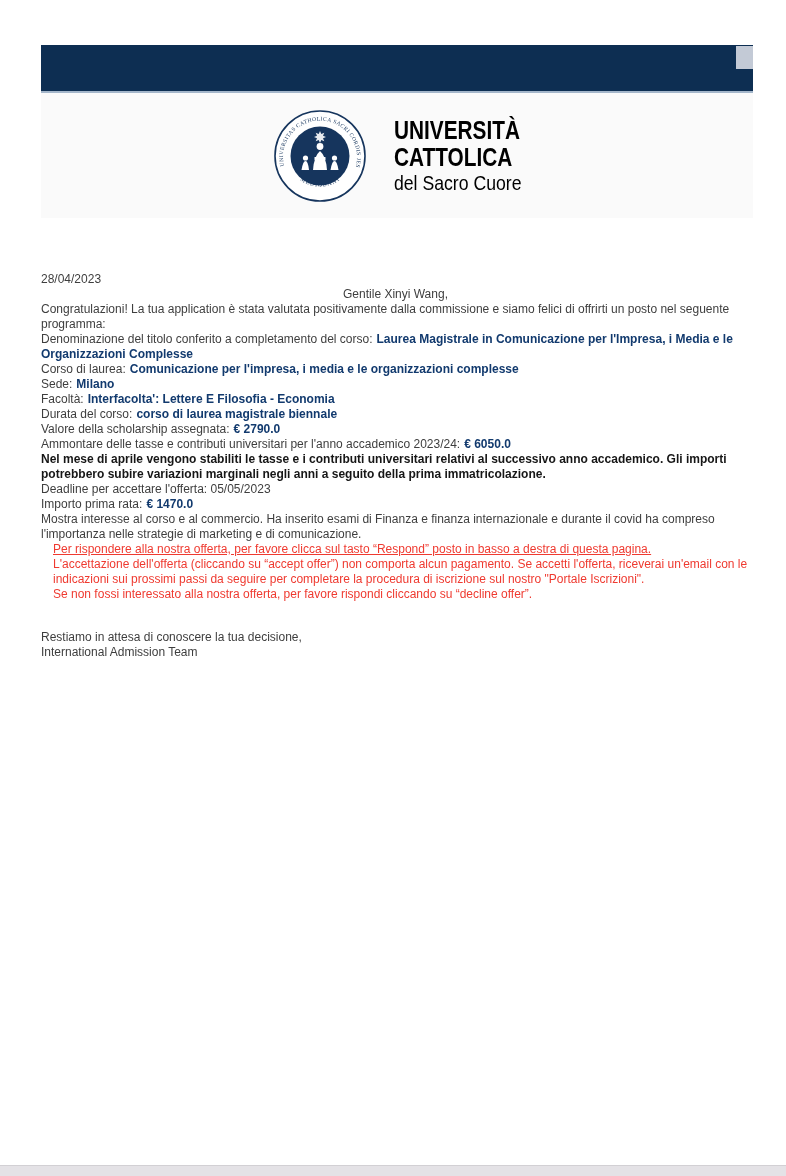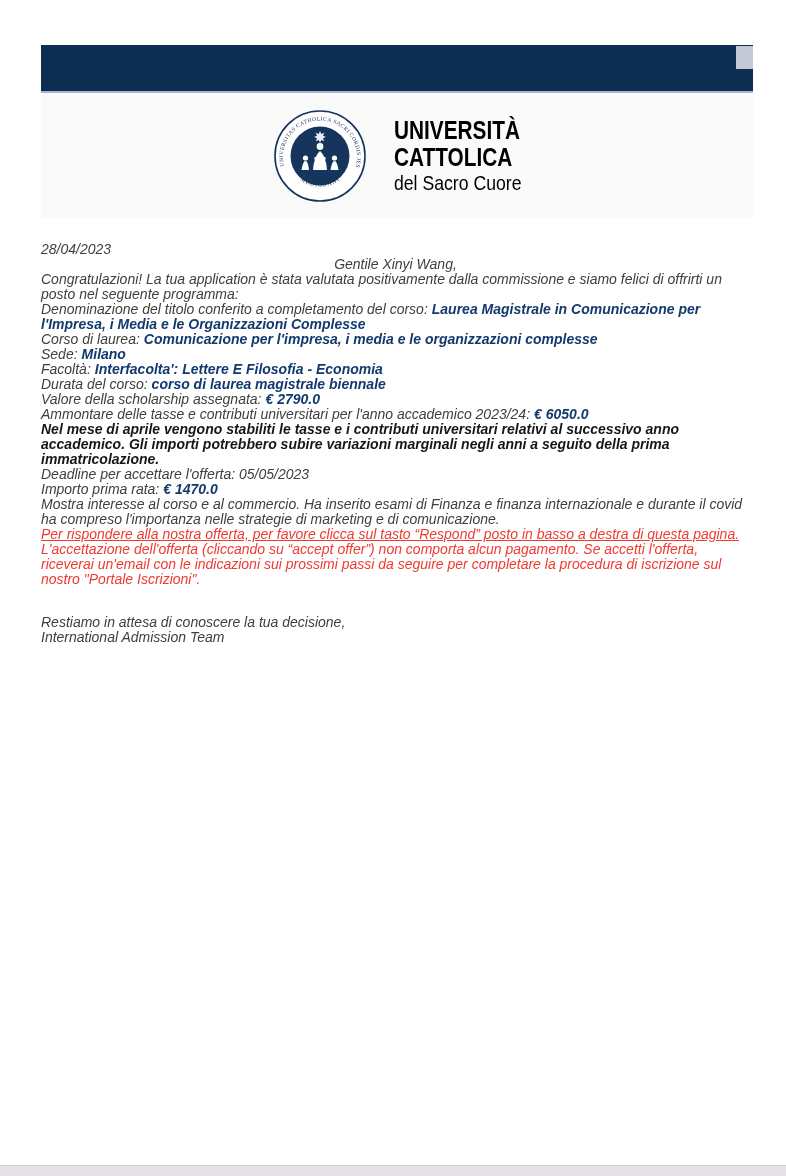--- a/index.html
+++ b/index.html
@@ -27,34 +27,34 @@
   .wordmark .wm-caps{
     font-size:26px;font-weight:bold;line-height:27px;letter-spacing:0px;
     transform:scaleX(0.8);transform-origin:left center;white-space:nowrap;
   }
   .wordmark .wm-sub{
     font-size:21px;font-weight:400;line-height:24px;
     transform:scaleX(0.84);transform-origin:left center;white-space:nowrap;
   }
   
   .content{
-    position:absolute;left:41px;top:242px;width:709px;
-    font-size:14px;line-height:15px;color:#3e3e3e;font-style:italic;
+    position:absolute;left:41px;top:272px;width:709px;
+    font-size:12px;line-height:15px;color:#3e3e3e;
   }
   .content p{margin:0;}
   .p-date{margin-bottom:39px;}
   .p-greeting{margin-bottom:17px;text-align:center;}
   .p-intro{margin-bottom:26px;}
   .p-field{margin-bottom:14px;}
   .p-field .v{color:#123a6e;font-weight:bold;margin-left:4px;}
   .gap-lg{margin-top:27px;}
   .p-note{font-weight:bold;color:#161616;margin-top:12px;margin-bottom:16px;}
   .p-plain{margin-bottom:12px;}
   .p-eval{margin-top:13px;margin-bottom:14px;}
-  .red-block{color:#ef3a30;margin:0 0 28px 0;}
+  .red-block{color:#ef3a30;margin:0 0 28px 12px;}
   .red-block .underl{text-decoration:underline;}
   .p-closing{margin-bottom:11px;}
   
   .footer-band{
     position:absolute;left:0;bottom:0;width:786px;height:10px;
     background:#e4e2e6;border-top:1px solid #d2d0d4;
   }
 </style>
 </head>
 <body>
@@ -139,20 +139,21 @@
   <p class="p-field gap-lg">
     <span>Importo prima rata:</span><span class="v">€ 1470.0</span>
   </p>
 
 
   <p class="p-eval">Mostra interesse al corso e al commercio. Ha inserito esami di Finanza e finanza internazionale e durante il covid ha compreso l'importanza nelle strategie di marketing e di comunicazione.</p>
 
   <div class="red-block">
     <div class="underl">Per rispondere alla nostra offerta, per favore clicca sul tasto “Respond” posto in basso a destra di questa pagina.</div>
     <div>L'accettazione dell'offerta (cliccando su “accept offer”) non comporta alcun pagamento. Se accetti l'offerta, riceverai un'email con le indicazioni sui prossimi passi da seguire per completare la procedura di iscrizione sul nostro "Portale Iscrizioni".</div>
+    <div>Se non fossi interessato alla nostra offerta, per favore rispondi cliccando su “decline offer”.</div>
   </div>
 
   <p class="p-closing">Restiamo in attesa di conoscere la tua decisione,</p>
 
   <p>International Admission Team</p>
 
 </div>
 
 <div class="footer-band"></div>
 

